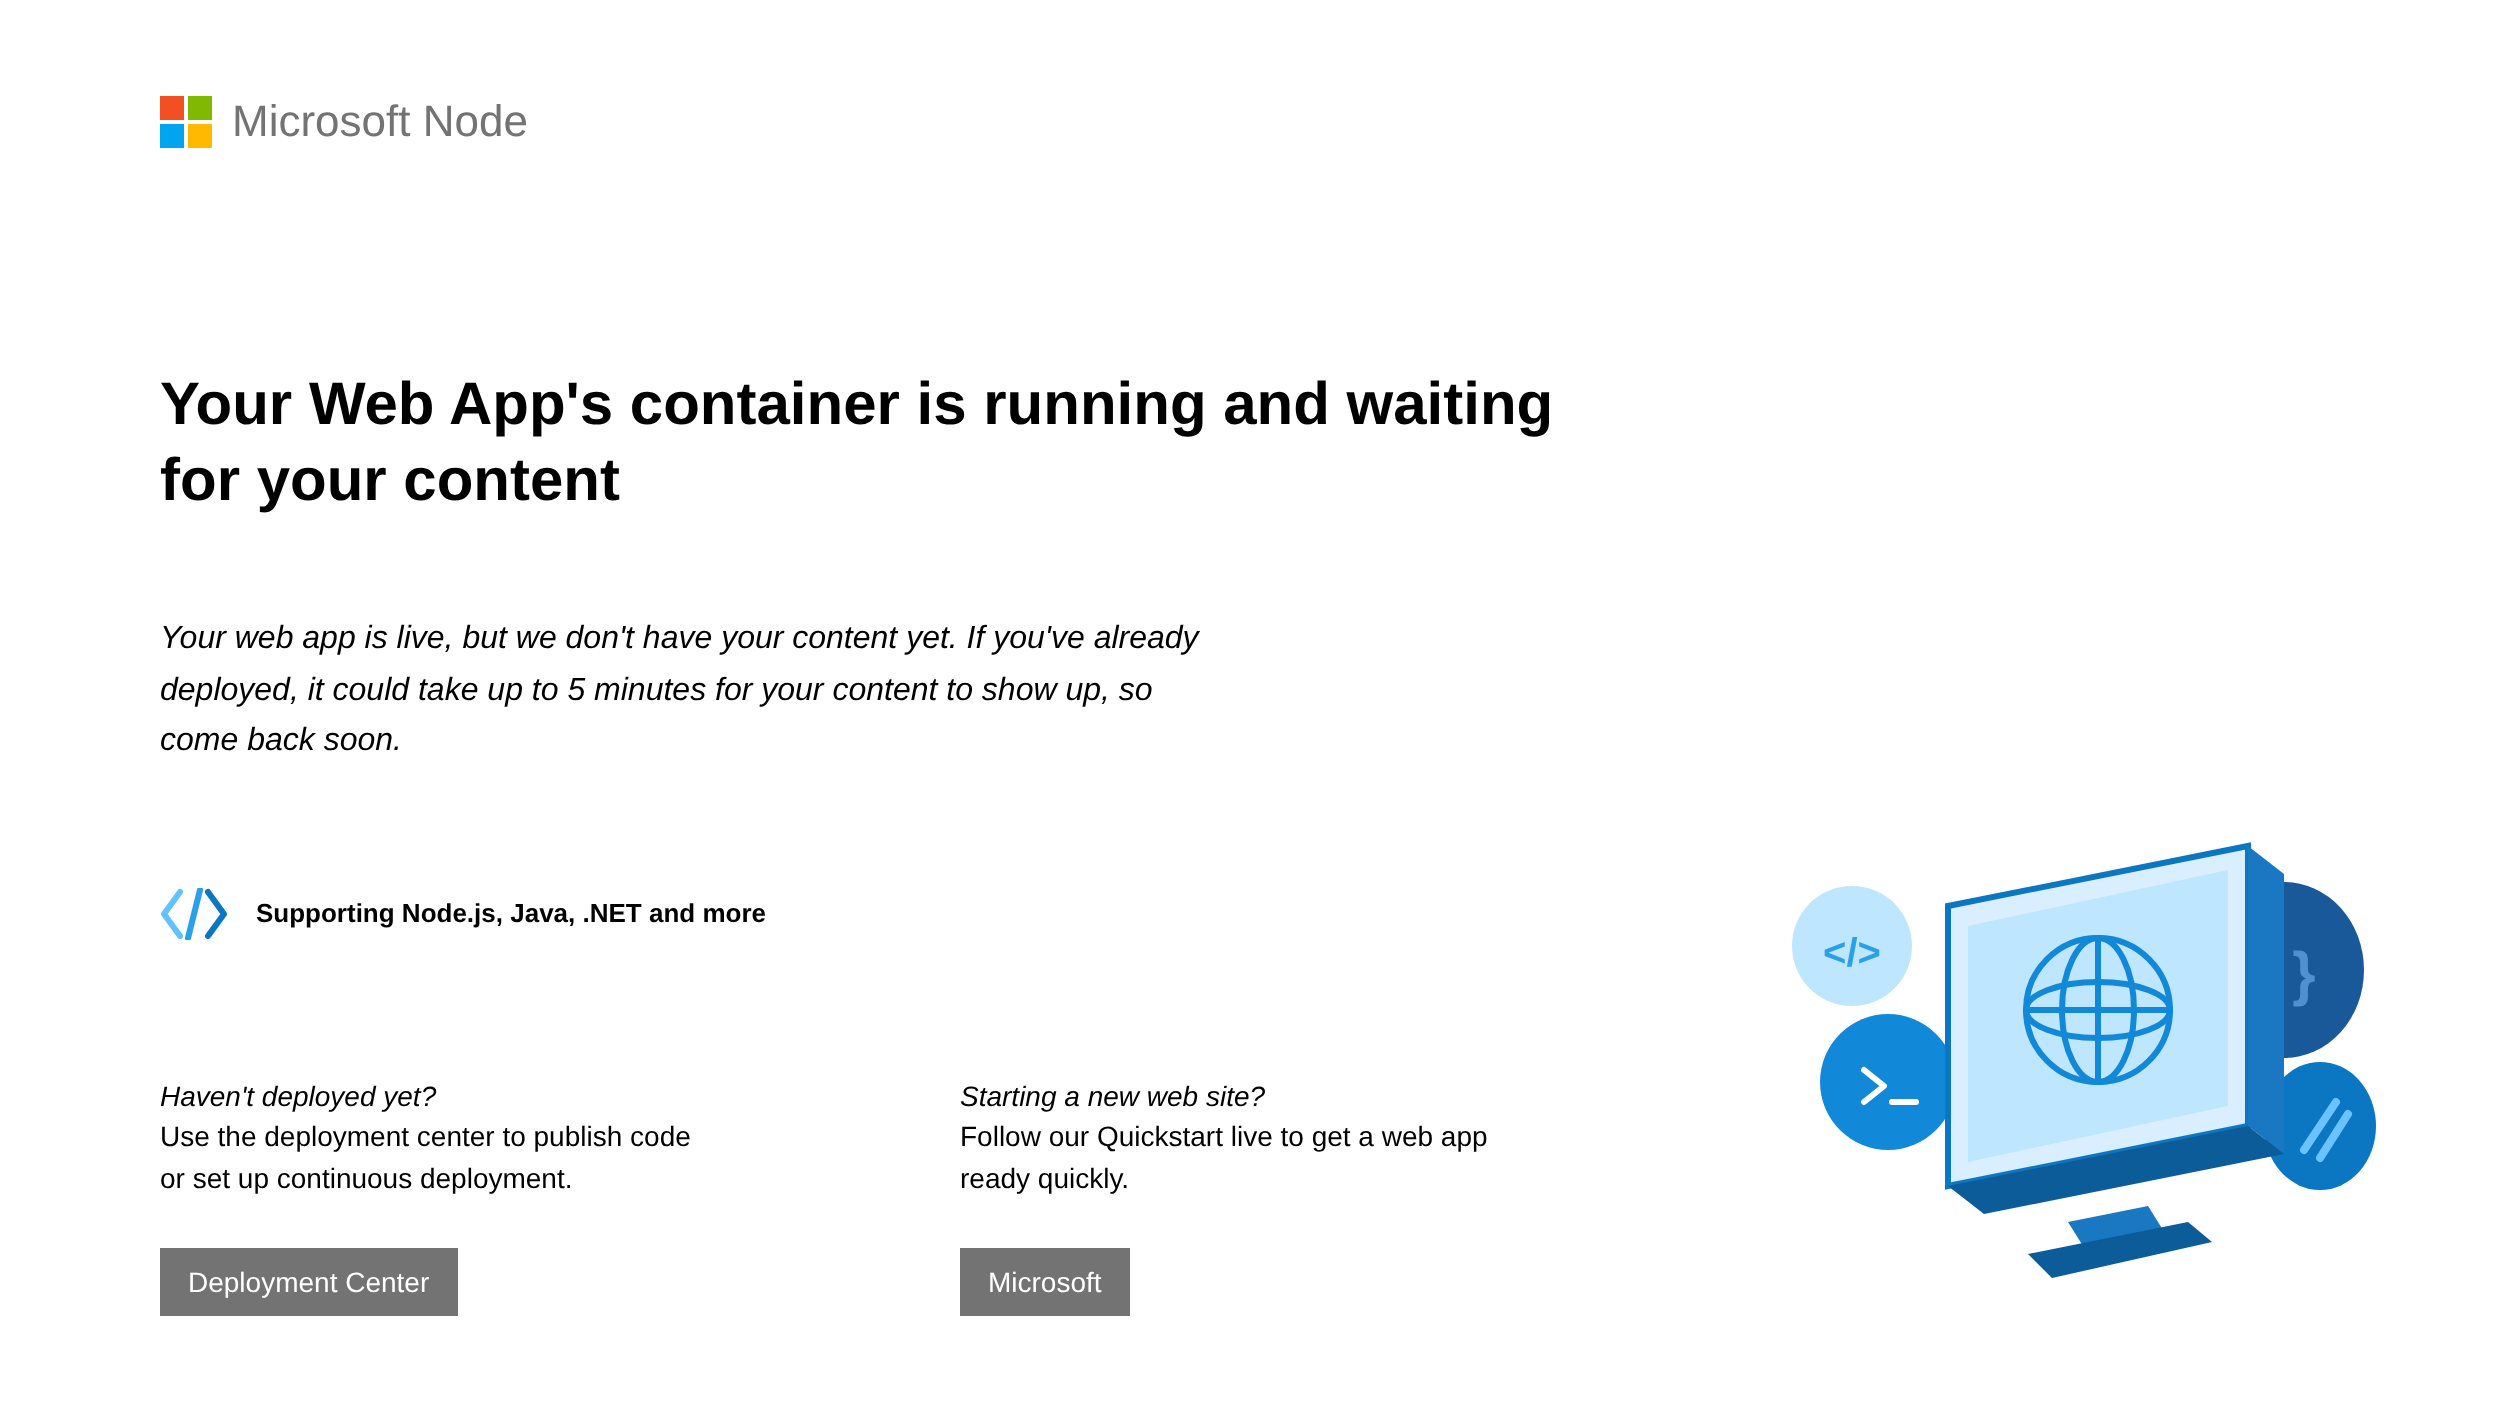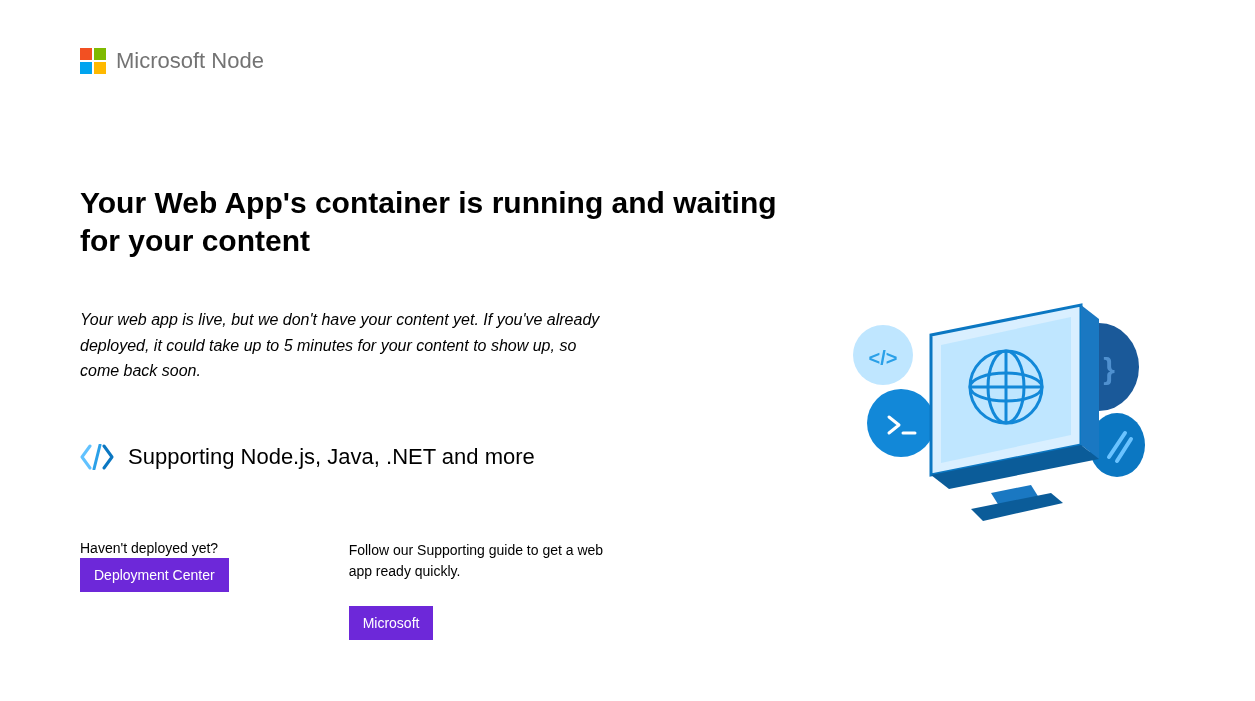--- a/index.html
+++ b/index.html
@@ -32,22 +32,22 @@
   .ms-logo span:nth-child(2){background:#7fba00;}
   .ms-logo span:nth-child(3){background:#00a4ef;}
   .ms-logo span:nth-child(4){background:#ffb900;}
   .brand-text {
     font-size: 22px;
     font-weight: 500;
     color: #737373;
   }
   .content {
     display: flex;
-    align-items: center;
-    gap: 41px;
+    align-items: flex-end;
+    gap: 84px;
   }
   .left {
     flex: 0 0 720px;
     max-width: 720px;
   }
   .title {
     font-size: 30px;
     font-weight: 600;
     line-height: 1.25;
     margin-bottom: 48px;
@@ -65,44 +65,45 @@
     display: flex;
     align-items: center;
     gap: 14px;
     margin-bottom: 70px;
   }
   .code-icon {
     display:inline-flex;
     align-items:center;
   }
   .support-text {
-    font-size: 22px;
-    font-weight: 400;
+    font-size: 13px;
+    font-weight: 700;
   }
   .actions {
     display: flex;
     gap: 120px;
   }
   .action-col {
     max-width: 280px;
   }
   .action-heading {
     font-size: 14px;
     margin-bottom: 2px;
     color:#000;
+    font-style:italic;
   }
   .action-desc {
     font-size: 14px;
     line-height: 1.5;
     margin-bottom: 24px;
     color:#000;
   }
   .btn {
     display:inline-block;
-    background: #6d28d9;
+    background: #737373;
     color: #fff;
     border: none;
     padding: 9px 14px;
     font-size: 14px;
     cursor: pointer;
     font-family: inherit;
   }
   .illustration {
     flex: 0 0 auto;
     margin-top: 10px;
@@ -134,24 +135,26 @@
             <path d="M24 2 L32 13 L24 24" stroke="#0b77c2" stroke-width="3" fill="none" stroke-linecap="round" stroke-linejoin="round"></path>
             <line x1="20" y1="1" x2="14" y2="25" stroke="#2aa0e8" stroke-width="3" stroke-linecap="round"></line>
           </svg>
         </span>
         <span class="support-text">Supporting Node.js, Java, .NET and more</span>
       </div>
 
       <div class="actions">
         <div class="action-col">
           <p class="action-heading">Haven't deployed yet?</p>
+          <p class="action-desc">Use the deployment center to publish code or set up continuous deployment.</p>
           <button class="btn">Deployment Center</button>
         </div>
         <div class="action-col">
-          <p class="action-desc">Follow our Supporting guide to get a web app ready quickly.</p>
+          <p class="action-heading">Starting a new web site?</p>
+          <p class="action-desc">Follow our Quickstart live to get a web app ready quickly.</p>
           <button class="btn">Microsoft</button>
         </div>
       </div>
     </div>
 
     <div class="illustration">
       <svg width="320" height="240" viewBox="0 0 320 240">
 
         <ellipse cx="258" cy="72" rx="40" ry="44" fill="#1a5999"></ellipse>
         <text x="258" y="84" text-anchor="middle" font-size="30" font-weight="600" fill="#4f90cf">{ }</text>

